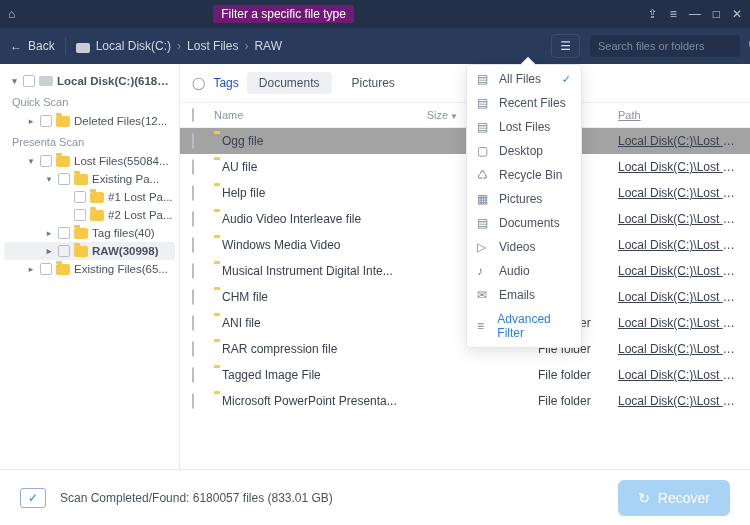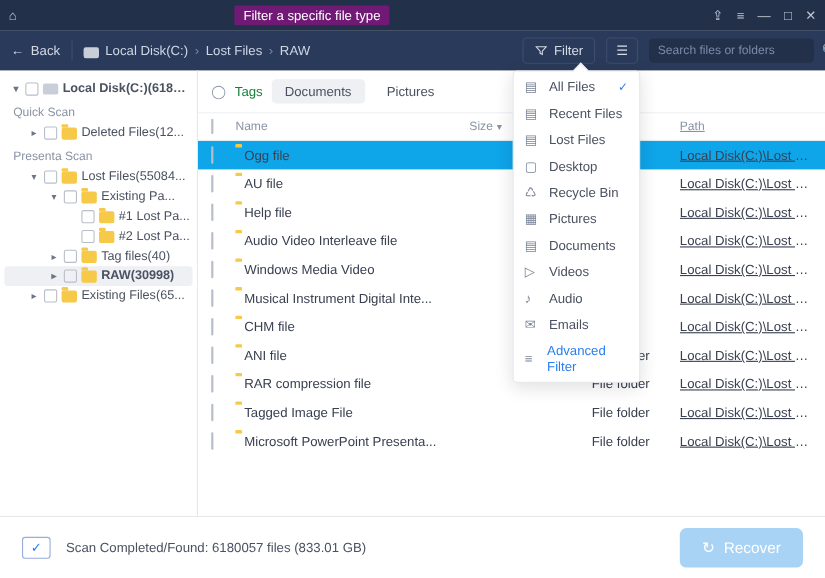--- a/index.html
+++ b/index.html
@@ -45,21 +45,21 @@
 .pill.active { background: #eef0f3; }
 .headerrow { display: flex; align-items: center; padding: 6px 12px; font-size: 11px; color: #8a93a5; border-bottom: 1px solid #eef0f3; }
 .col-cb { width: 22px; }
 .col-name { flex: 1.4; }
 .col-size { width: 70px; text-align: right; padding-right: 20px; }
 .col-date { width: 60px; }
 .col-type { width: 80px; }
 .col-path { width: 120px; white-space: nowrap; overflow: hidden; text-overflow: ellipsis; text-decoration: underline; }
 .filelist { flex: 1; overflow: hidden; }
 .filerow { display: flex; align-items: center; padding: 6px 12px; font-size: 12px; color: #3a4050; }
-.filerow.highlight { background: #0ea5e9; justify-content: flex-end; }
+.filerow.highlight { background: #a3a3a3; justify-content: flex-end; }
 .filerow .folder-icon { margin-right: 8px; }
 .sort-arrow { font-size: 8px; color: #8a93a5; margin-left: 2px; }
 
 .dropdown { position: absolute; top: 0px; left: 466px; width: 116px; background: #fff; border: 1px solid #e6e8eb; box-shadow: 0 4px 16px rgba(0,0,0,0.12); border-radius: 4px; padding: 2px 0; z-index: 10; }
 .dd-item { display: flex; align-items: center; gap: 8px; padding: 5px 10px; font-size: 12px; color: #4a5160; cursor: pointer; }
 .dd-item .dd-icon { width: 14px; color: #7a8599; font-size: 12px; }
 .dd-item .check { margin-left: auto; color: #2a7ef0; font-size: 11px; }
 .dd-item.advanced { color: #2a7ef0; }
 .dd-sep-pointer { position: absolute; top: -6px; left: 56px; width: 10px; height: 10px; background: #fff; border-left: 1px solid #e6e8eb; border-top: 1px solid #e6e8eb; transform: rotate(45deg); }
 
@@ -92,26 +92,20 @@
     <span>Back</span>
   </div>
   <div class="sep"></div>
   <div class="breadcrumb">
     <span class="drive-icon"></span>
     <span>Local Disk(C:)</span>
     <span class="chev">›</span>
     <span>Lost Files</span>
     <span class="chev">›</span>
     <span>RAW</span>
-  </div>
-  <div class="filter-btn">
-    <svg class="icon-svg" viewBox="0 0 24 24">
-        <path d="M3 5h18l-7 8v6l-4-2v-4z" fill="none" stroke="currentColor" stroke-width="2"></path>
-      </svg>
-    <span>Filter</span>
   </div>
   <div class="view-btn">
     <span>☰</span>
   </div>
   <div class="searchbox">
     <input placeholder="Search files or folders" style="">
     <span style="color:#cfd6e4;">🔍</span>
   </div>
 </div>
 
@@ -175,21 +169,21 @@
           <span class="cb"></span>
           <span class="folder-icon"></span>
           <span class="tree-label">Existing Files(65...</span>
         </div>
       </div>
   </div>
 
   <div class="content">
     <div class="tabsrow">
       <span class="tag-icon">◯</span>
-      <span style="color:#15803d;">Tags</span>
+      <span style="color:#1d4ed8;">Tags</span>
       <span class="pill active">Documents</span>
       <span class="pill">Pictures</span>
     </div>
     <div class="headerrow">
       <span class="col-cb"><span class="cb"></span></span>
       <span class="col-name">Name</span>
       <span class="col-size"><span>Size</span><span class="sort-arrow">▼</span></span>
       <span class="col-date">Dat</span>
       <span class="col-type"></span>
       <span class="col-path">Path</span>

